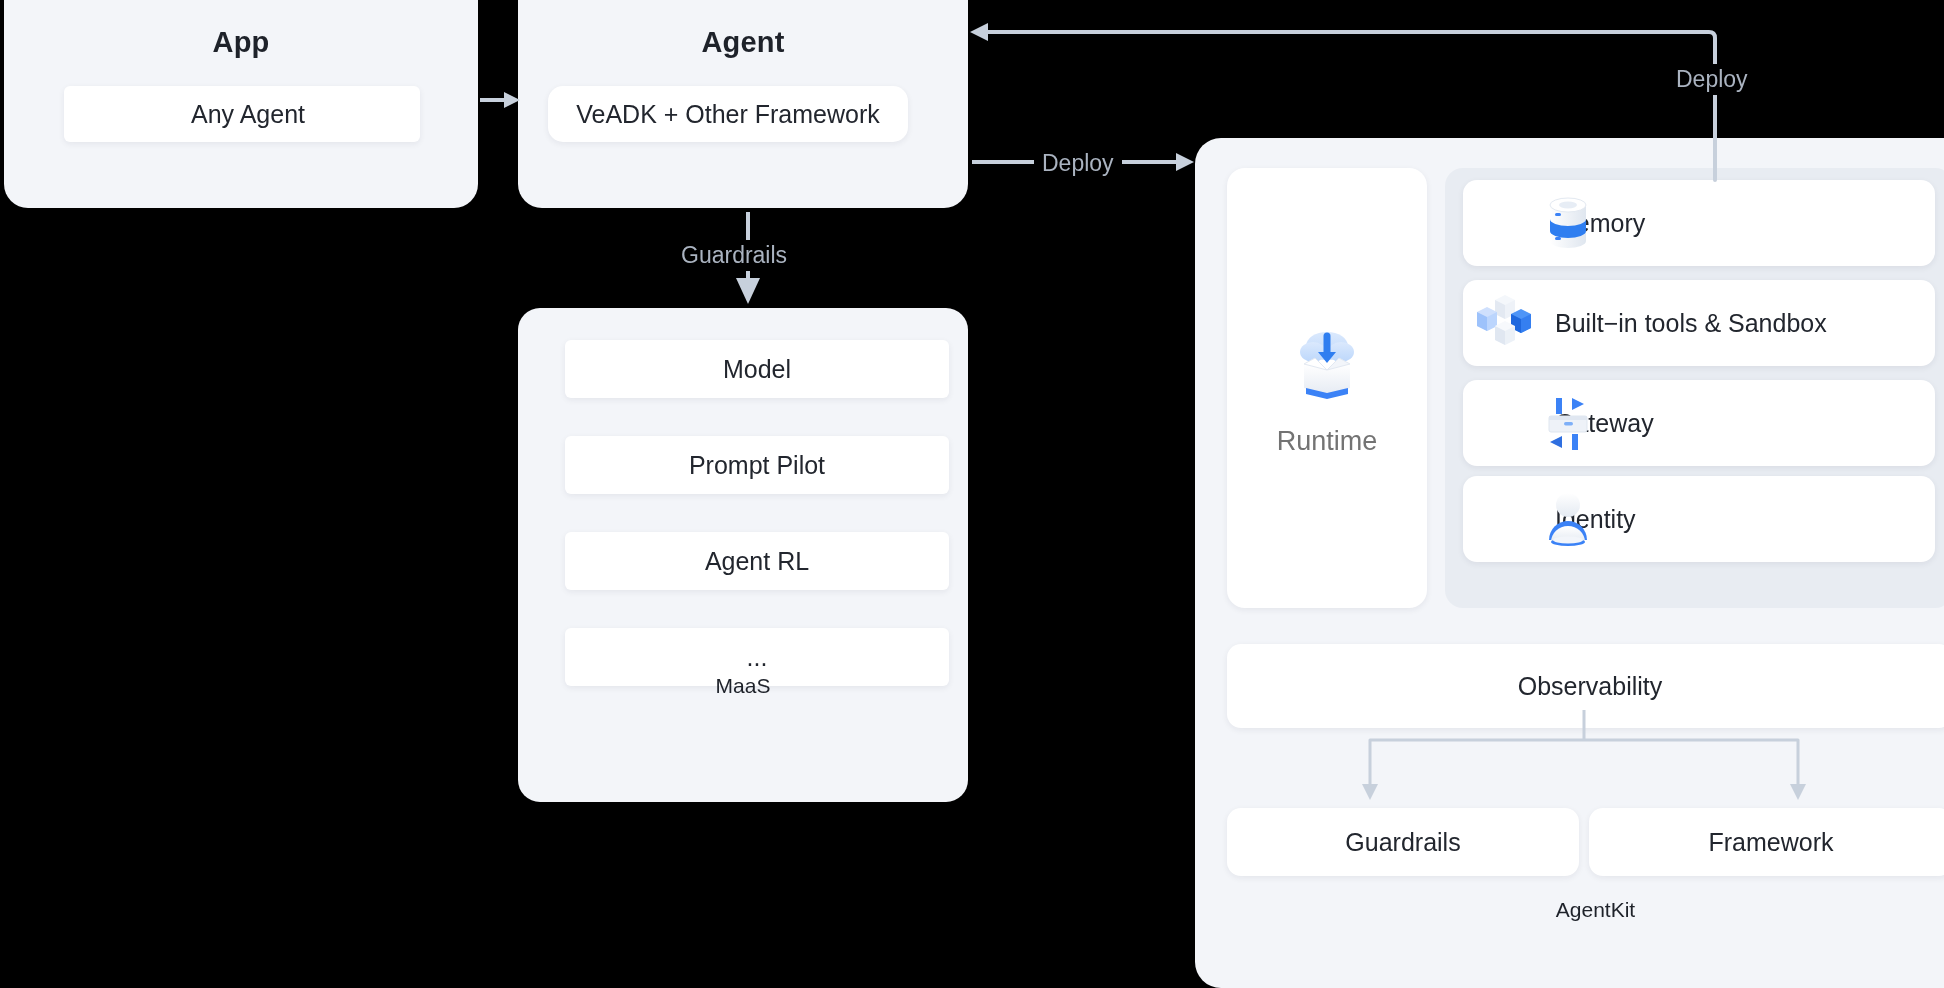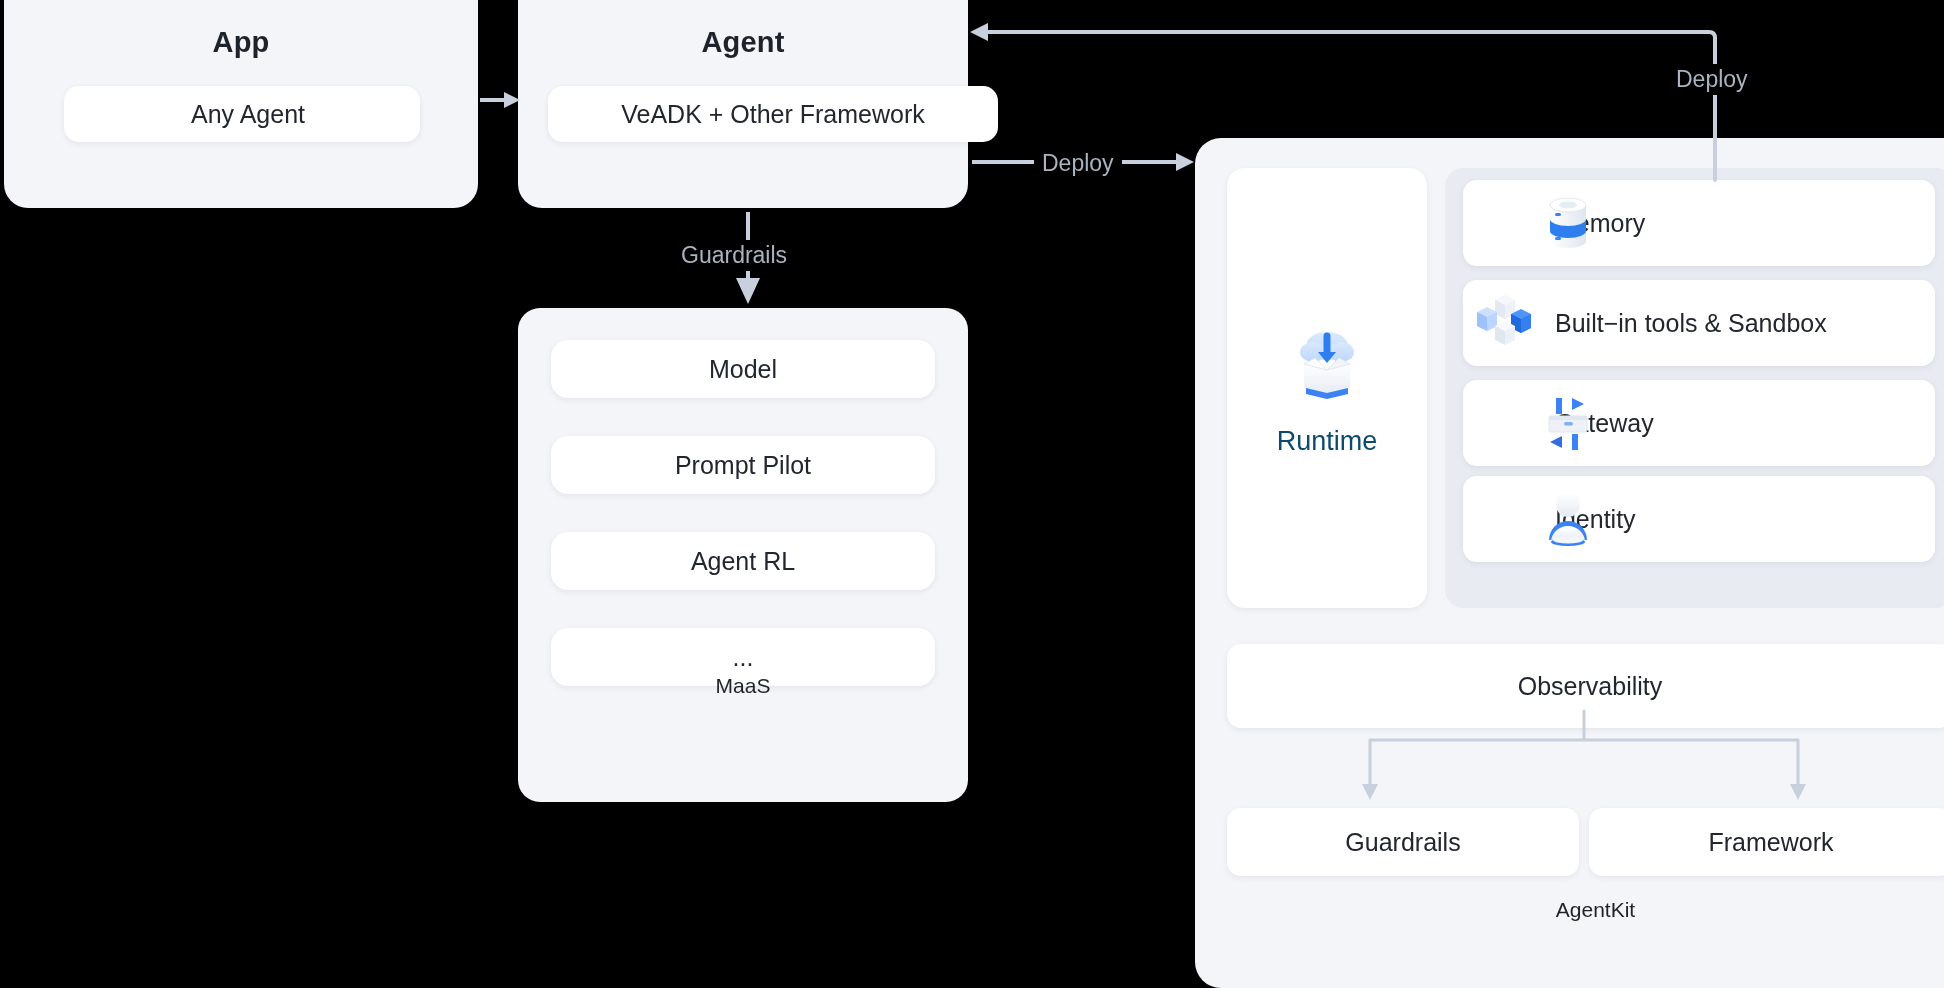--- a/index.html
+++ b/index.html
@@ -69,48 +69,48 @@
   
   #app-panel {
     left: -24px; top: -26px;
     width: 474px; height: 234px;
     border-radius: 24px;
   }
   #app-panel .panel-title { margin-top: 52px; }
   #app-card {
     left: 60px; top: 112px;
     width: 356px; height: 56px;
-    border-radius: 15px;
+    border-radius: 6px;
     padding-left: 12px;
   }
 
   
   #agent-panel {
     left: 490px; top: -26px;
     width: 450px; height: 234px;
     border-radius: 24px;
   }
   #agent-panel .panel-title { margin-top: 52px; }
   #agent-card {
     left: 30px; top: 112px;
-    width: 450px; height: 56px;
+    width: 360px; height: 56px;
     border-radius: 15px;
     justify-content: center;
   }
 
   
   #maas-panel {
     left: 490px; top: 308px;
     width: 450px; height: 494px;
   }
   #maas-panel .panel-footer { position: absolute; left: 0; right: 0; top: 366px; }
   .maas-card {
-    left: 33px;
+    left: 47px;
     width: 384px; height: 58px;
-    border-radius: 17px;
+    border-radius: 6px;
   }
   #maas-0 { top: 32px; }
   #maas-1 { top: 128px; }
   #maas-2 { top: 224px; }
   #maas-3 { top: 320px; }
 
   
   #agentkit-panel {
     left: 1167px; top: 138px;
     width: 801px; height: 850px;
@@ -121,21 +121,21 @@
   #runtime-card {
     left: 32px; top: 30px;
     width: 200px; height: 440px;
     border-radius: 18px;
     flex-direction: column;
     justify-content: center;
   }
   #runtime-card .runtime-label {
     margin-top: 20px;
     font-size: 27px;
-    color: #0c4a6e;
+    color: #737373;
     text-align: center;
   }
 
   #capability-group {
     position: absolute;
     left: 250px; top: 30px;
     width: 508px; height: 440px;
     background: #e8ecf2;
     border-radius: 18px;
   }

